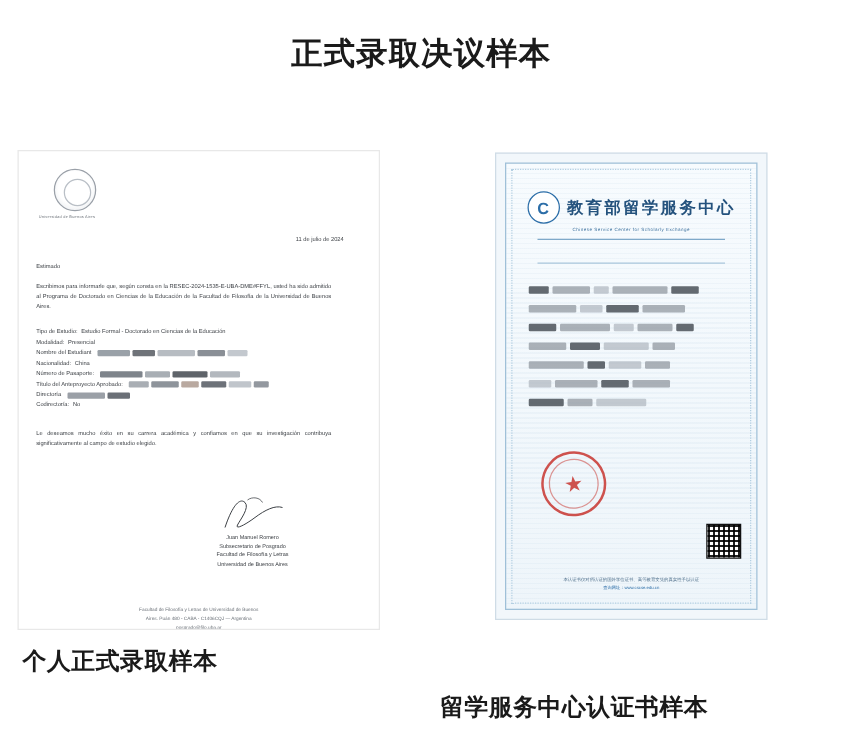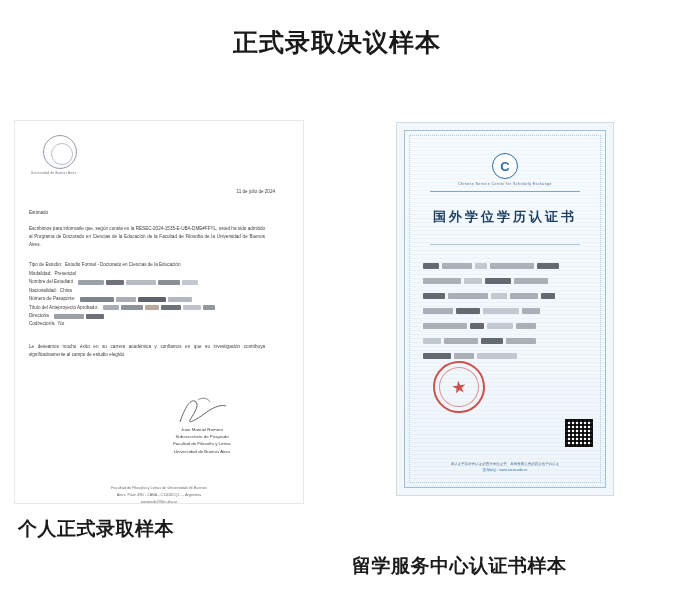--- a/index.html
+++ b/index.html
@@ -399,25 +399,25 @@
       <div>Aires. Puán 480 - CABA - C1406CQJ — Argentina</div>
       <div>posgrado@filo.uba.ar</div>
     </div>
   </div>
 
   <div class="doc-right">
     <div class="cert-inner">
 
       <div class="cert-header">
         <div class="cscse-logo">C</div>
+        <div class="cert-org-cn">教育部留学服务中心</div>
       </div>
       <div class="cert-org-en">Chinese Service Center for Scholarly Exchange</div>
       <div class="cert-rule"></div>
 
-      <div class="cert-title">国外学位学历认证书</div>
       <div class="cert-title-box"></div>
 
       <div class="cert-body">
           <div class="cert-line">
             <span class="cert-seg dark" style="width: 16px;"></span>
             <span class="cert-seg" style="width: 30px;"></span>
             <span class="cert-seg light" style="width: 12px;"></span>
             <span class="cert-seg" style="width: 44px;"></span>
             <span class="cert-seg dark" style="width: 22px;"></span>
           </div>

